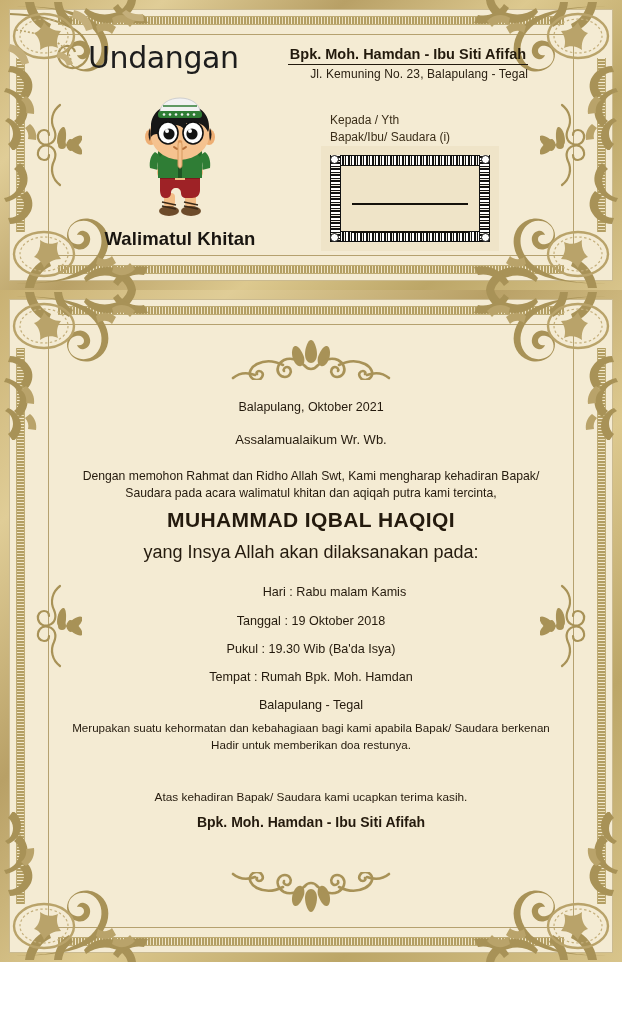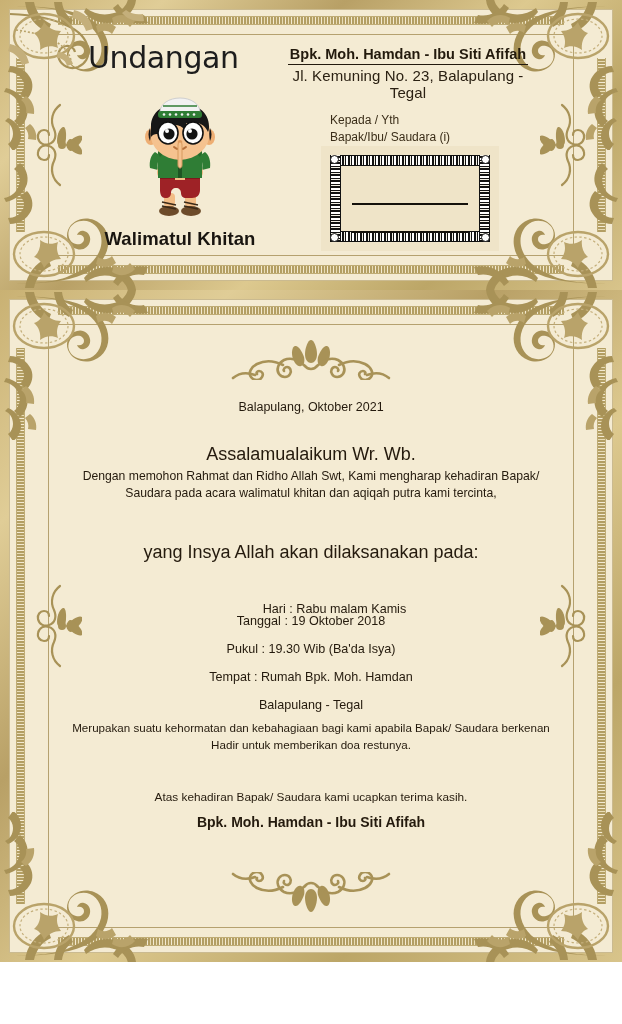--- a/index.html
+++ b/index.html
@@ -79,22 +79,22 @@
     position:absolute;left:88px;top:40px;width:210px;
     font-size:30px;font-weight:400;color:#1d1d1d;letter-spacing:-.4px;
     font-family:"DejaVu Sans",sans-serif;
   }
   #parents-name-top{
     position:absolute;left:288px;top:46px;width:240px;text-align:center;
     font-size:14.5px;font-weight:bold;color:#231a0d;
     border-bottom:1.6px solid #231a0d;padding-bottom:1px;line-height:1.2;
   }
   #address-top{
-    position:absolute;left:288px;top:67px;width:240px;text-align:center;
-    font-size:15px;color:#2b2113;letter-spacing:.1px;
+    position:absolute;left:288px;top:67px;width:240px;text-align:right;
+    font-size:12px;color:#2b2113;letter-spacing:.1px;
   }
   #kepada-label{
     position:absolute;left:330px;top:112px;width:160px;text-align:left;
     font-size:12px;color:#3a2d18;line-height:1.45;
   }
   
   #recipient-box{
     position:absolute;left:321px;top:146px;width:178px;height:105px;
     background:#efe4c8;box-sizing:border-box;
     border:9px solid transparent;
@@ -136,27 +136,27 @@
 
   
   #panel-bottom{height:672px;}
   .body-text{
     position:absolute;left:0;right:0;text-align:center;
     color:#241a0d;font-family:"Liberation Serif","DejaVu Serif",serif;
   }
   .s-sans{font-family:"Liberation Sans","DejaVu Sans",sans-serif;}
 
   #place-date{top:110px;font-size:12.5px;}
-  #salam{top:154px;font-size:18px;}
+  #salam{top:142px;font-size:13px;}
   #invite-para{top:178px;font-size:12.2px;line-height:1.42;padding:0 72px;}
   #child-name{top:218px;font-size:21px;font-weight:bold;letter-spacing:.4px;}
   #insya-allah{top:252px;font-size:18px;}
 
   .detail-row{position:absolute;left:0;right:0;text-align:center;font-size:12.6px;color:#241a0d;}
-  #d0{top:312px;padding-left:47px;}
+  #d0{top:295px;padding-left:47px;}
   #d1{top:324px;}
   #d2{top:352px;}
   #d3{top:380px;}
   #d4{top:408px;}
 
   #honor-para{top:430px;font-size:11.6px;line-height:1.45;padding:0 72px;}
   #thanks{top:500px;font-size:11.8px;}
   #parents-name-bottom{top:524px;font-size:14px;font-weight:bold;}
   #wassalam{top:548px;font-size:12px;}
 
@@ -540,20 +540,21 @@
         <path d="M114 27c8-4 18-5 26-1 6 3 9 9 6 13-3 4-9 4-11 0-2-3 0-6 3-6 2 0 3 2 2 3"></path>
         <path d="M80 28c3 4 9 4 12 0"></path>
         <path d="M30 37c-8-3-16-2-22 3"></path>
         <path d="M142 37c8-3 16-2 22 3"></path>
       </g>
     </svg>
 
     <div class="body-text s-sans" id="place-date">Balapulang, Oktober 2021</div>
     <div class="body-text s-sans" id="salam">Assalamualaikum Wr. Wb.</div>
     <div class="body-text s-sans" id="invite-para">Dengan memohon Rahmat dan Ridho Allah Swt, Kami mengharap kehadiran Bapak/ Saudara pada acara walimatul khitan dan aqiqah putra kami tercinta,</div>
+    <div class="body-text s-sans" id="child-name">MUHAMMAD IQBAL HAQIQI</div>
     <div class="body-text s-sans" id="insya-allah">yang Insya Allah akan dilaksanakan pada:</div>
 
     <div class="detail-row s-sans" id="d0">Hari : Rabu malam Kamis</div>
     <div class="detail-row s-sans" id="d1">Tanggal  : 19 Oktober 2018</div>
     <div class="detail-row s-sans" id="d2">Pukul    : 19.30 Wib (Ba'da Isya)</div>
     <div class="detail-row s-sans" id="d3">Tempat : Rumah Bpk. Moh. Hamdan</div>
     <div class="detail-row s-sans" id="d4">Balapulang - Tegal</div>
 
     <div class="body-text s-sans" id="honor-para">Merupakan suatu kehormatan dan kebahagiaan bagi kami apabila Bapak/ Saudara berkenan Hadir untuk memberikan doa restunya.</div>
     <div class="body-text s-sans" id="thanks">Atas kehadiran Bapak/ Saudara kami ucapkan terima kasih.</div>

